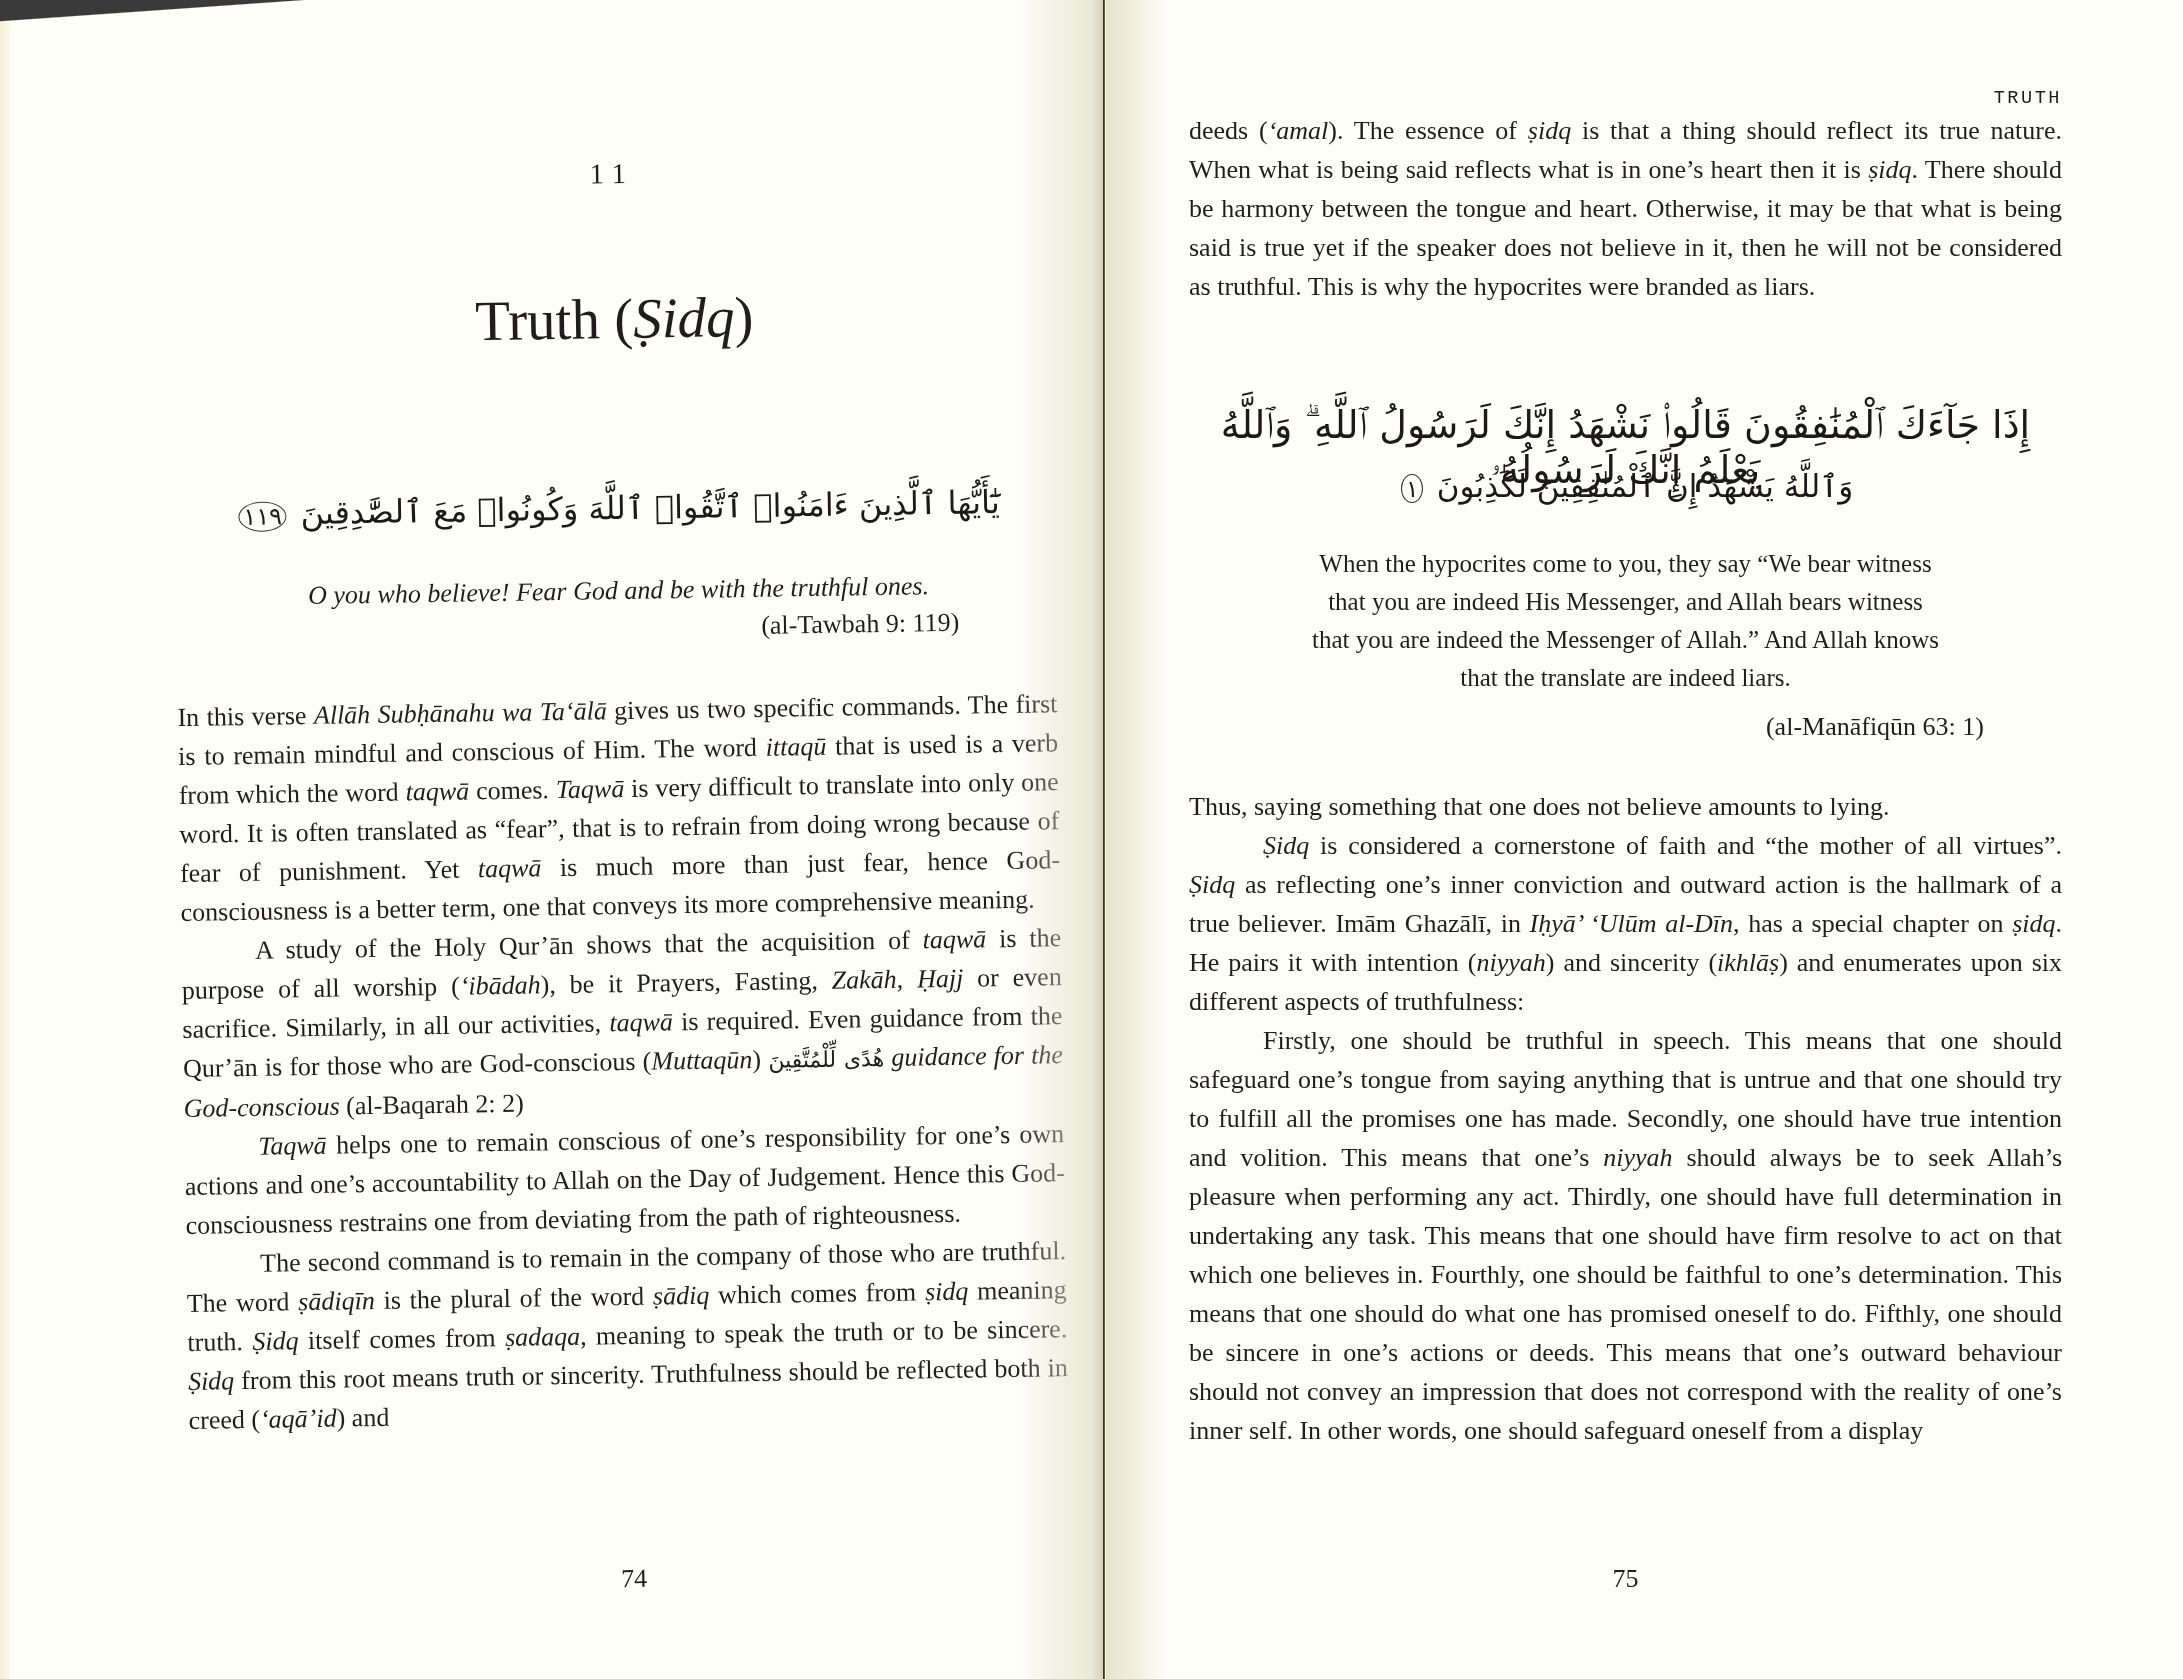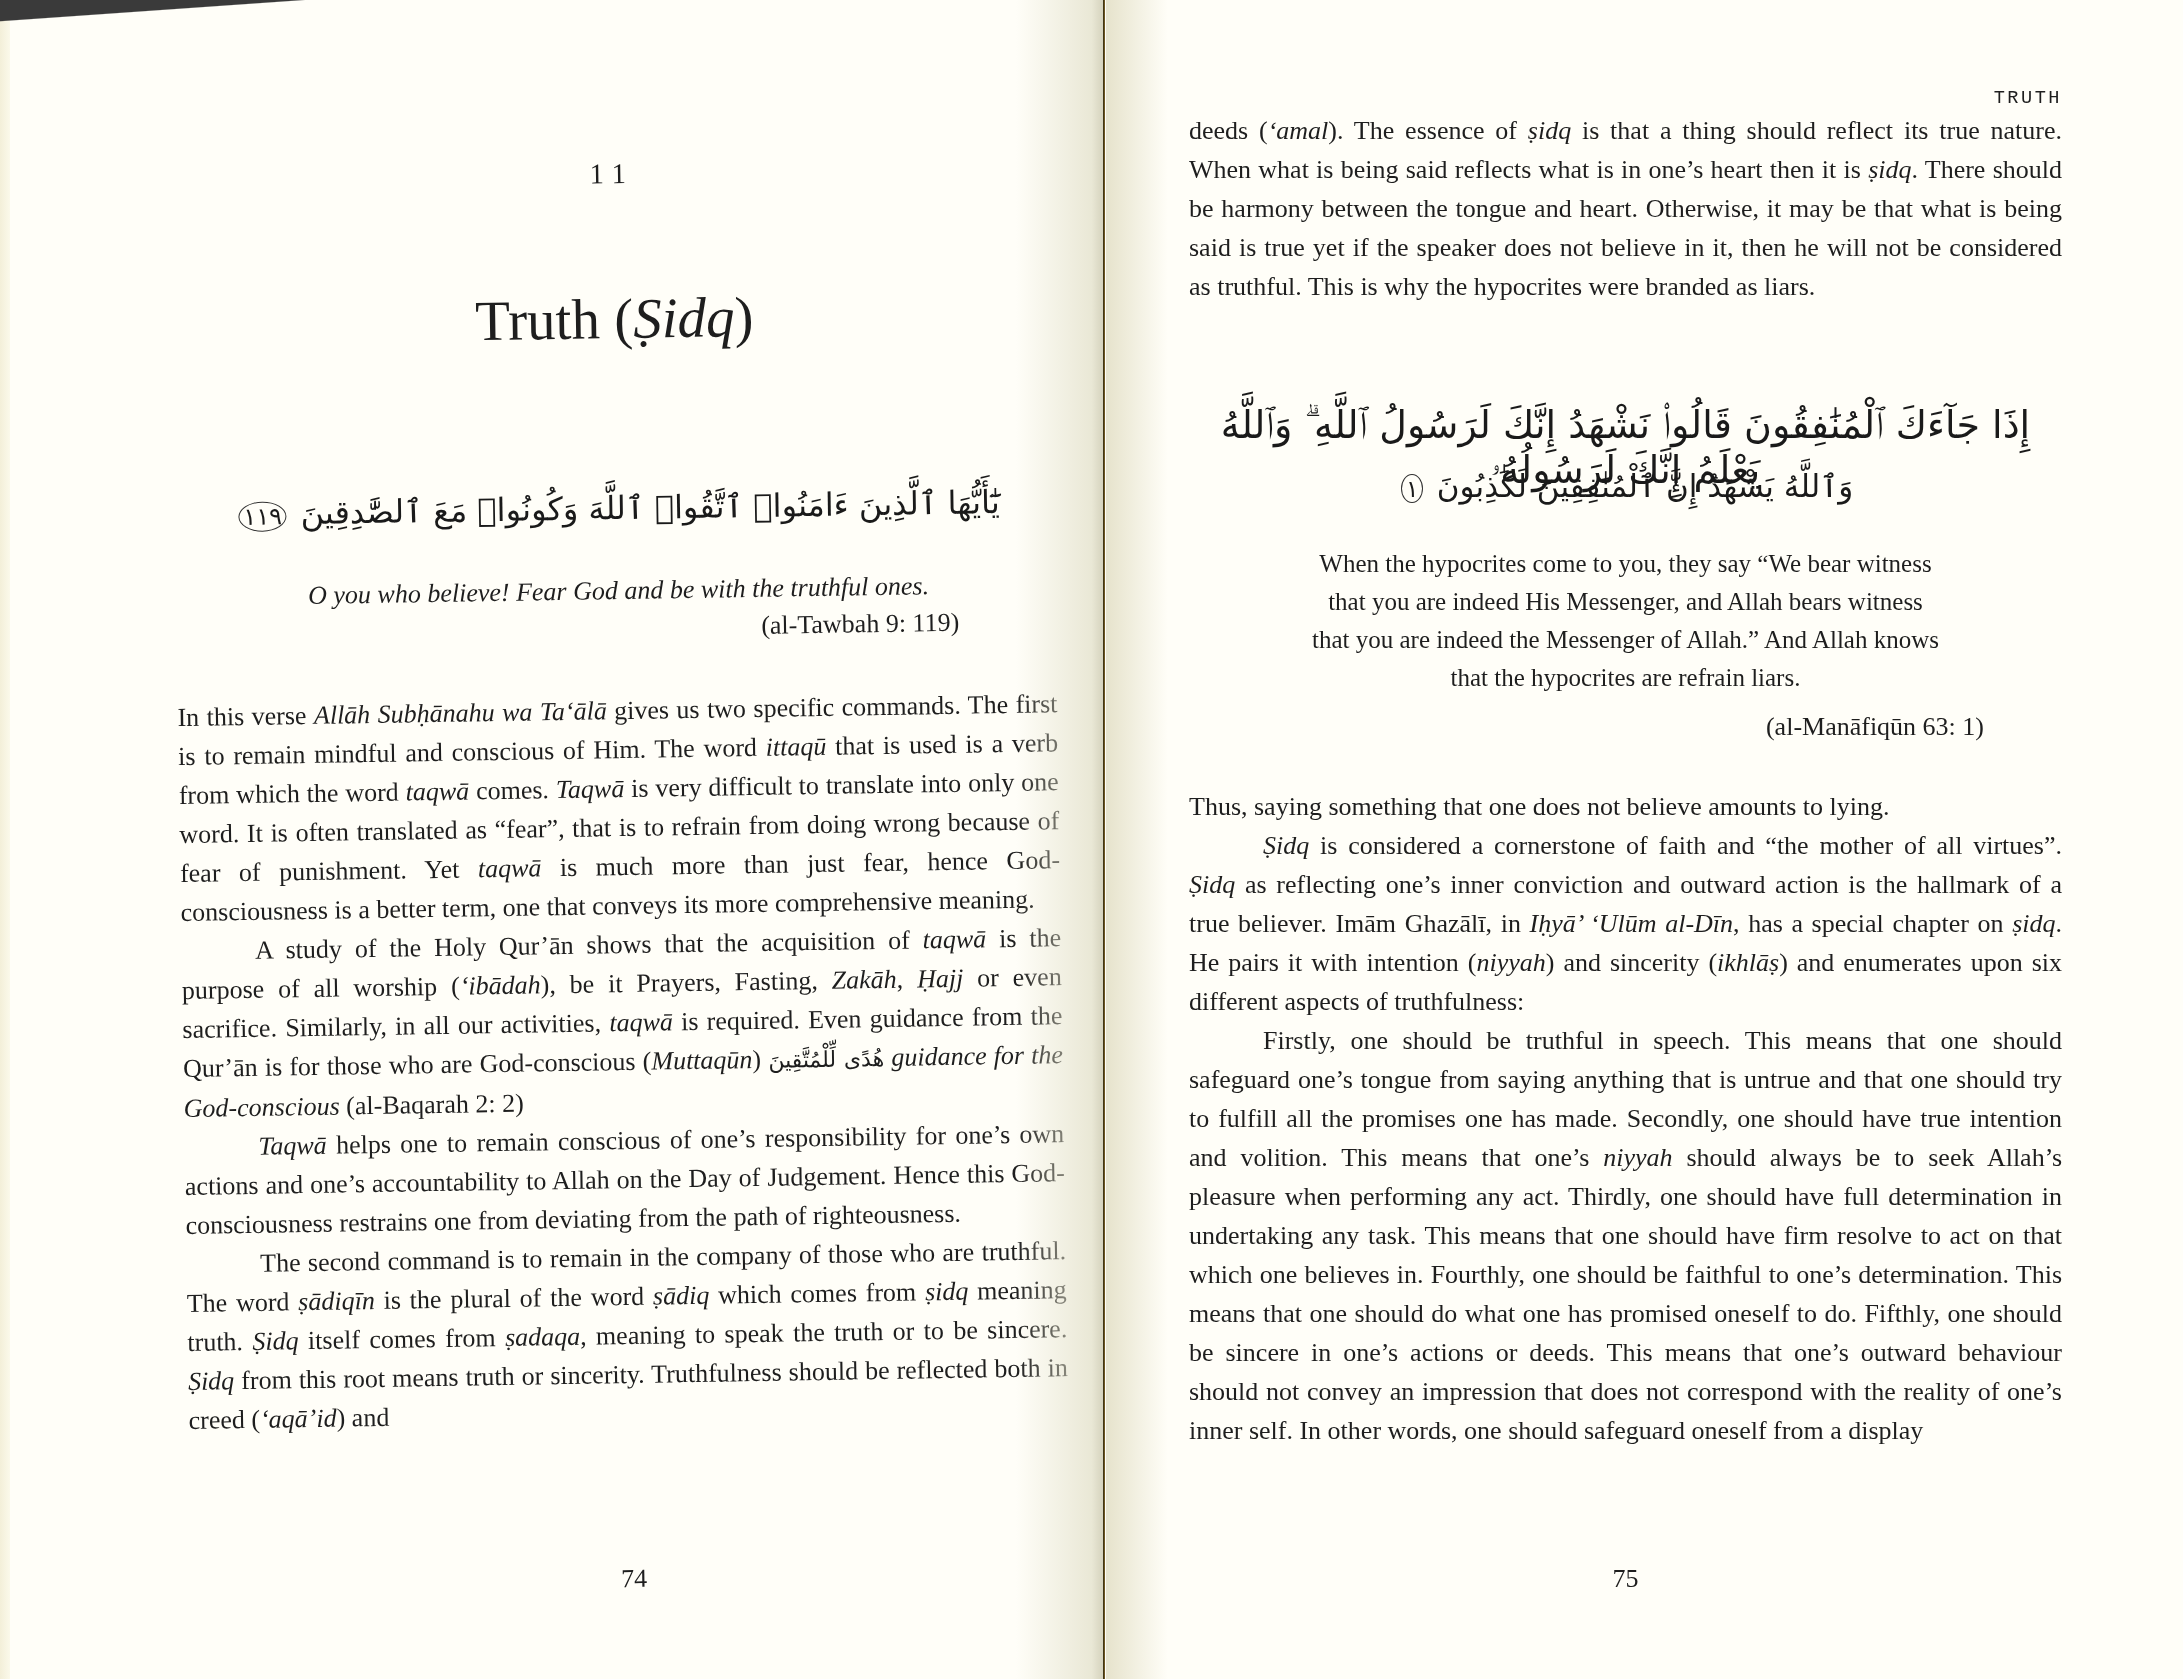--- a/index.html
+++ b/index.html
@@ -259,21 +259,21 @@
     <div class="arabic verse2-arabic-1">إِذَا جَآءَكَ ٱلْمُنَٰفِقُونَ قَالُوا۟ نَشْهَدُ إِنَّكَ لَرَسُولُ ٱللَّهِ ۗ وَٱللَّهُ يَعْلَمُ إِنَّكَ لَرَسُولُهُۥ</div>
     <div class="arabic verse2-arabic-2">
       <span>وَٱللَّهُ يَشْهَدُ إِنَّ ٱلْمُنَٰفِقِينَ لَكَٰذِبُونَ</span>
       <span class="ayah-marker">١</span>
     </div>
 
     <div class="verse2-translation">
       <div>When the hypocrites come to you, they say “We bear witness</div>
       <div>that you are indeed His Messenger, and Allah bears witness</div>
       <div>that you are indeed the Messenger of Allah.” And Allah knows</div>
-      <div>that the hypocrites are refrain liars.</div>
+      <div>that the translate are indeed liars.</div>
     </div>
     <div class="verse2-ref">(al-Manāfiqūn 63: 1)</div>
 
     <div class="body-text right-body-bottom">
         <p><span>Thus, saying something that one does not believe amounts to lying.</span></p>
         <p class="indent"><em>Ṣidq</em><span> is considered a cornerstone of faith and “the mother of all virtues”. </span><em>Ṣidq</em><span> as reflecting one’s inner conviction and outward action is the hallmark of a true believer. Imām Ghazālī, in </span><em>Iḥyā’ ‘Ulūm al-Dīn</em><span>, has a special chapter on </span><em>ṣidq</em><span>. He pairs it with intention (</span><em>niyyah</em><span>) and sincerity (</span><em>ikhlāṣ</em><span>) and enumerates upon six different aspects of truthfulness:</span></p>
         <p class="indent"><span>Firstly, one should be truthful in speech. This means that one should safeguard one’s tongue from saying anything that is untrue and that one should try to fulfill all the promises one has made. Secondly, one should have true intention and volition. This means that one’s </span><em>niyyah</em><span> should always be to seek Allah’s pleasure when performing any act. Thirdly, one should have full determination in undertaking any task. This means that one should have firm resolve to act on that which one believes in. Fourthly, one should be faithful to one’s determination. This means that one should do what one has promised oneself to do. Fifthly, one should be sincere in one’s actions or deeds. This means that one’s outward behaviour should not convey an impression that does not correspond with the reality of one’s inner self. In other words, one should safeguard oneself from a display</span></p>
       </div>
 
     <div class="page-number right-page-number">75</div>

